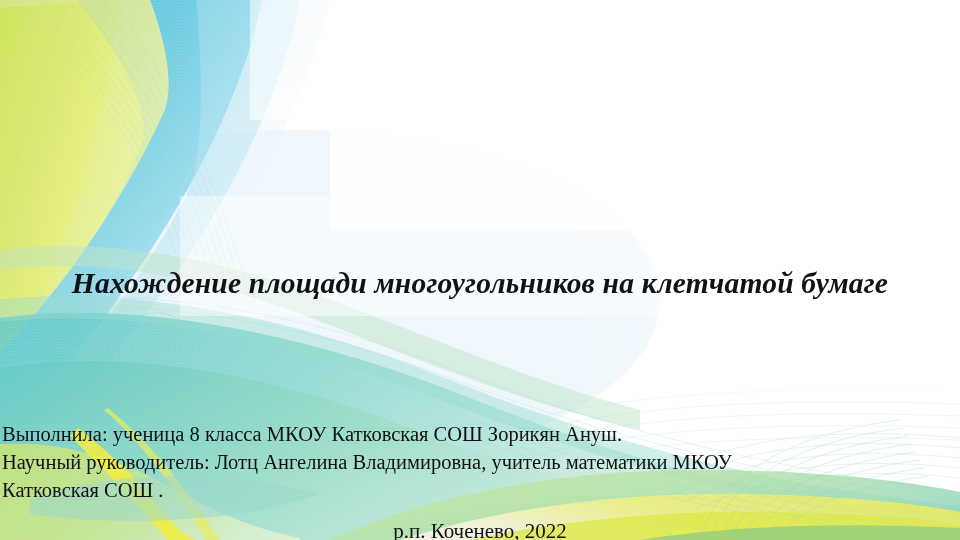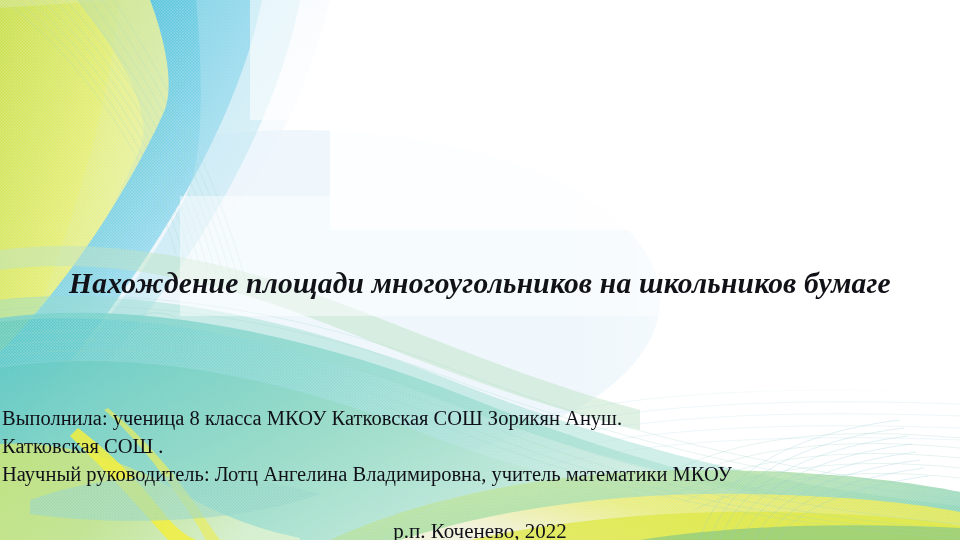--- a/index.html
+++ b/index.html
@@ -55,21 +55,21 @@
     font-style: italic;
     color: #111118;
     line-height: 1.2;
     letter-spacing: 0.2px;
     white-space: nowrap;
   }
 
   .authors {
     position: absolute;
     left: 2px;
-    top: 404px;
+    top: 420px;
     width: 940px;
     font-size: 20.5px;
     line-height: 28px;
     color: #101018;
   }
   .authors .line {
     white-space: nowrap;
   }
 
   .venue {
@@ -291,24 +291,24 @@
       <rect x="330" y="0" width="630" height="230" fill="#ffffff" opacity="0.82"></rect>
       <rect x="250" y="0" width="710" height="120" fill="#ffffff" opacity="0.55"></rect>
 
       <rect x="180" y="196" width="780" height="120" fill="#ffffff" opacity="0.45"></rect>
     </g>
   </svg>
 
   <div class="text-layer">
 
 
-    <h1 class="main-title">Нахождение площади многоугольников на школьников бумаге</h1>
+    <h1 class="main-title">Нахождение площади многоугольников на клетчатой бумаге</h1>
 
     <div class="authors">
       <div class="line">Выполнила: ученица 8 класса МКОУ Катковская СОШ Зорикян Ануш.</div>
+      <div class="line">Научный руководитель: Лотц Ангелина Владимировна, учитель математики МКОУ</div>
       <div class="line">Катковская СОШ .</div>
-      <div class="line">Научный руководитель: Лотц Ангелина Владимировна, учитель математики МКОУ</div>
     </div>
 
     <div class="venue">р.п. Коченево, 2022</div>
   </div>
 
 </div>
 
 </body></html>

